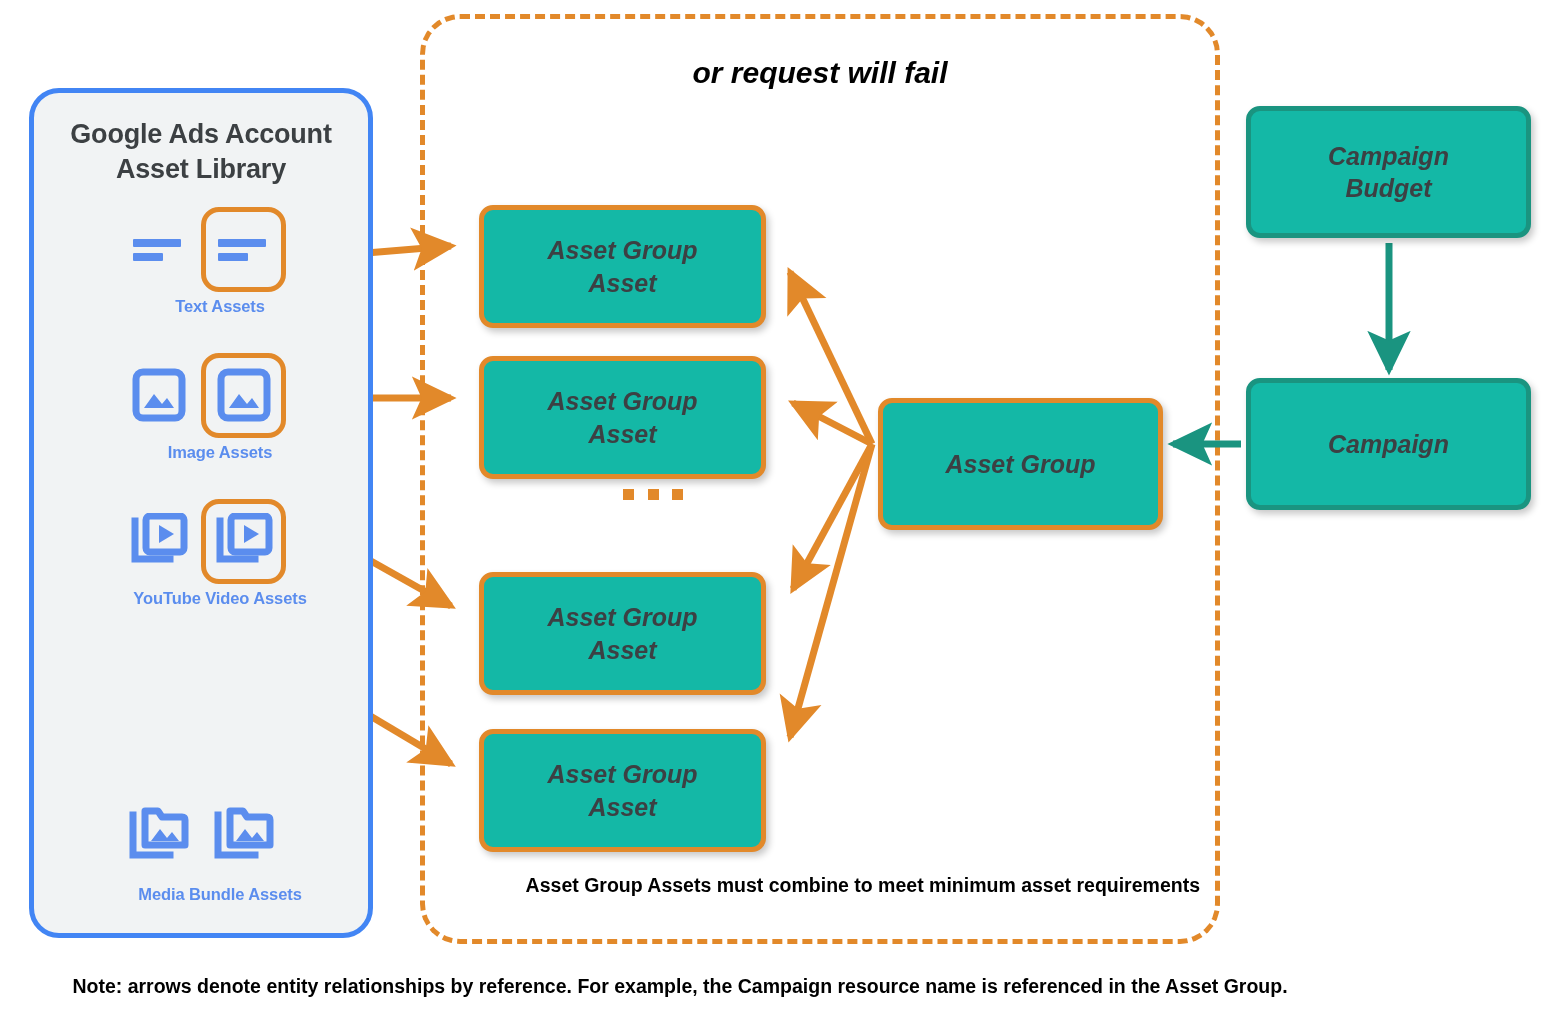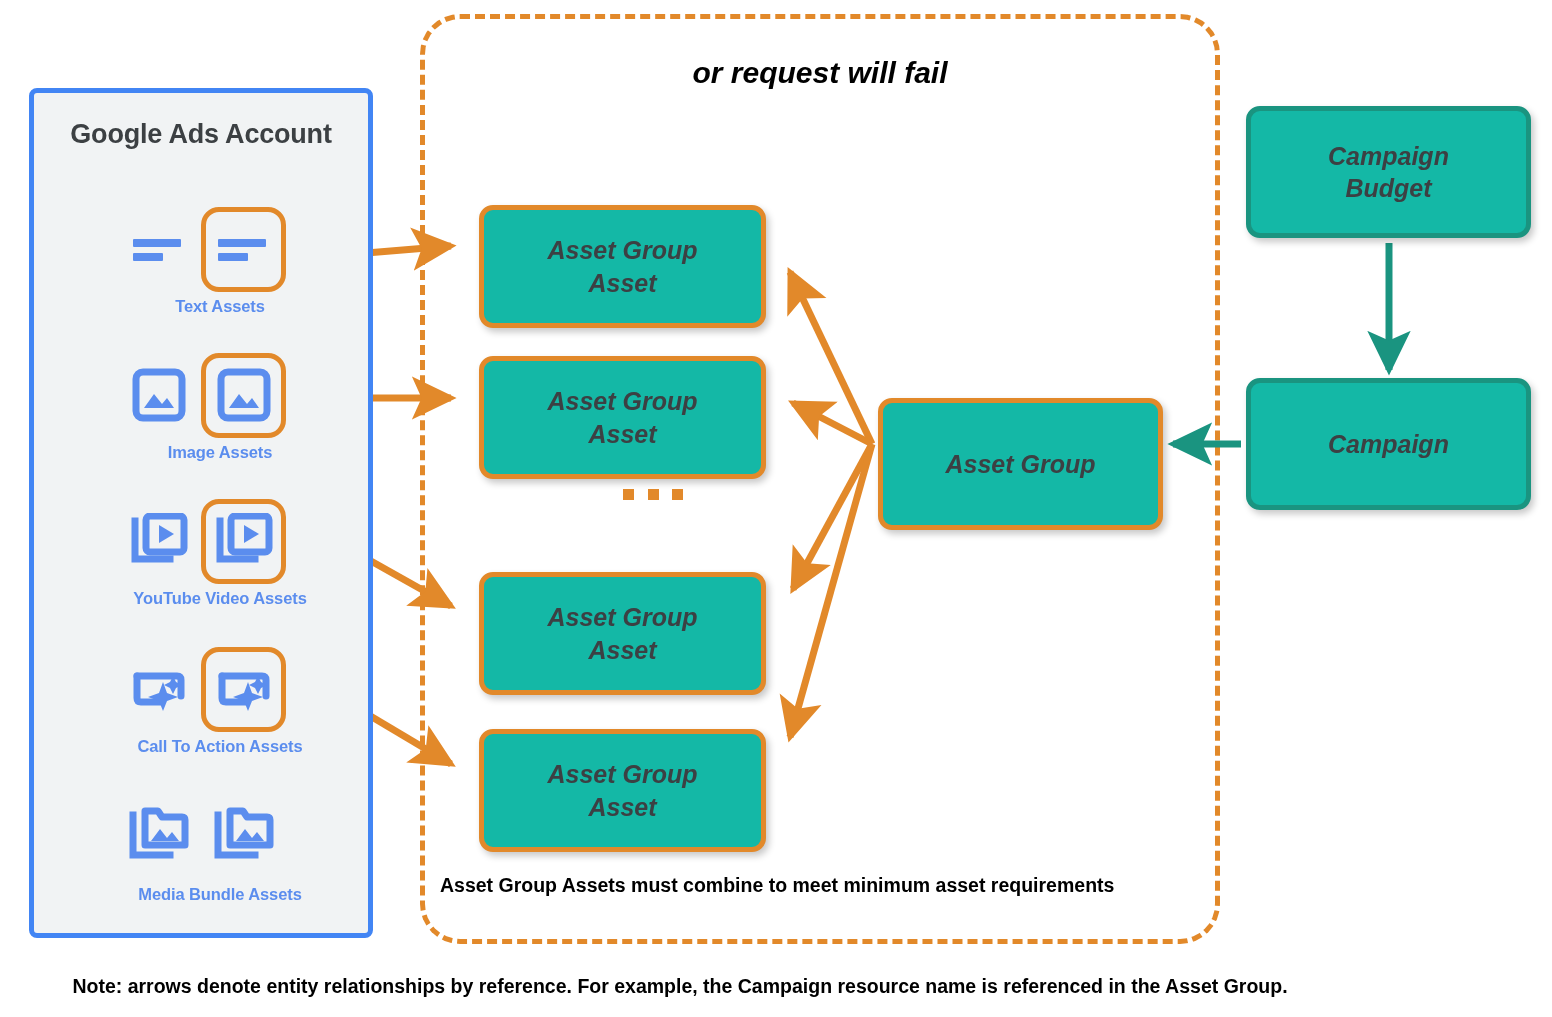--- a/index.html
+++ b/index.html
@@ -20,21 +20,21 @@
 
   
   #asset-library {
     position: absolute;
     left: 29px;
     top: 88px;
     width: 344px;
     height: 850px;
     background: #f1f3f4;
     border: 5px solid #4285f4;
-    border-radius: 8px;
+    border-radius: 30px;
     box-sizing: border-box;
     z-index: 4;
   }
   #library-title {
     position: absolute;
     left: 0;
     top: 24px;
     width: 100%;
     text-align: center;
     font-size: 27px;
@@ -102,21 +102,21 @@
     font-weight: bold;
     color: #000000;
     line-height: 1.38;
     z-index: 6;
   }
   #combine-note {
     position: absolute;
     left: 440px;
     top: 874px;
     width: 760px;
-    text-align: left;
+    text-align: right;
     font-size: 19.5px;
     font-weight: bold;
     color: #000000;
     z-index: 6;
   }
 
   
   .node {
     position: absolute;
     box-sizing: border-box;
@@ -226,20 +226,21 @@
     </g>
 
     <g>
       <path d="M1241,444 L1173,444" stroke="#1a9480" stroke-width="7" fill="none" marker-end="url(#arrowTeal)"></path>
     </g>
   </svg>
 
   <div id="asset-library">
     <div id="library-title">
       <div>Google Ads Account</div>
+      <div>Asset Library</div>
     </div>
 
     <div class="asset-row" style="top:110px">
       <div class="icon-pair">
         <div class="icon-slot">
           <svg width="56" height="40" viewBox="0 0 56 40">
             <rect x="2" y="10" width="48" height="8" rx="1" fill="#5b8dee"></rect>
             <rect x="2" y="24" width="30" height="8" rx="1" fill="#5b8dee"></rect>
           </svg>
         </div>
@@ -284,41 +285,20 @@
           <svg width="58" height="56" viewBox="0 0 58 56">
             <path d="M5 8 L5 46 L40 46" fill="none" stroke="#5b8dee" stroke-width="7" stroke-linecap="square"></path>
             <rect x="16" y="3" width="38" height="36" rx="4" fill="none" stroke="#5b8dee" stroke-width="7"></rect>
             <path d="M29 12 L44 21 L29 30 Z" fill="#5b8dee"></path>
           </svg>
         </div>
       </div>
       <div class="asset-label">YouTube Video  Assets</div>
     </div>
 
-    <div class="asset-row" style="top:550px">
-      <div class="icon-pair">
-        <div class="icon-slot">
-          <svg width="60" height="46" viewBox="0 0 60 46">
-            <path d="M8 10 L8 32 Q8 36 12 36 L32 36" fill="none" stroke="#5b8dee" stroke-width="7" stroke-linecap="round"></path>
-            <path d="M8 10 L48 10 Q52 10 52 14 L52 30" fill="none" stroke="#5b8dee" stroke-width="7" stroke-linecap="round"></path>
-            <path d="M30 27 L34 16 L38 27 L49 31 L38 35 L34 45 L30 35 L19 31 Z" fill="#5b8dee"></path>
-            <path d="M44 10 L47 16 L53 19 L47 22 L44 28 L41 22 L35 19 L41 16 Z" fill="#5b8dee"></path>
-          </svg>
-        </div>
-        <div class="icon-slot boxed">
-          <svg width="60" height="46" viewBox="0 0 60 46">
-            <path d="M8 10 L8 32 Q8 36 12 36 L32 36" fill="none" stroke="#5b8dee" stroke-width="7" stroke-linecap="round"></path>
-            <path d="M8 10 L48 10 Q52 10 52 14 L52 30" fill="none" stroke="#5b8dee" stroke-width="7" stroke-linecap="round"></path>
-            <path d="M30 27 L34 16 L38 27 L49 31 L38 35 L34 45 L30 35 L19 31 Z" fill="#5b8dee"></path>
-            <path d="M44 10 L47 16 L53 19 L47 22 L44 28 L41 22 L35 19 L41 16 Z" fill="#5b8dee"></path>
-          </svg>
-        </div>
-      </div>
-      <div class="asset-label">Call To Action Assets</div>
-    </div>
 
     <div class="asset-row" style="top:694px">
       <div class="icon-pair" style="height:96px">
         <div class="icon-slot">
           <svg width="62" height="60" viewBox="0 0 62 60">
             <path d="M5 10 L5 50 L42 50" fill="none" stroke="#5b8dee" stroke-width="7" stroke-linecap="square"></path>
             <path d="M17 6 L30 6 L34 12 L54 12 Q57 12 57 15 L57 40 L17 40 Z" fill="none" stroke="#5b8dee" stroke-width="7" stroke-linejoin="round"></path>
             <path d="M23 36 L32 24 L39 33 L44 27 L51 36 Z" fill="#5b8dee"></path>
           </svg>
         </div>

